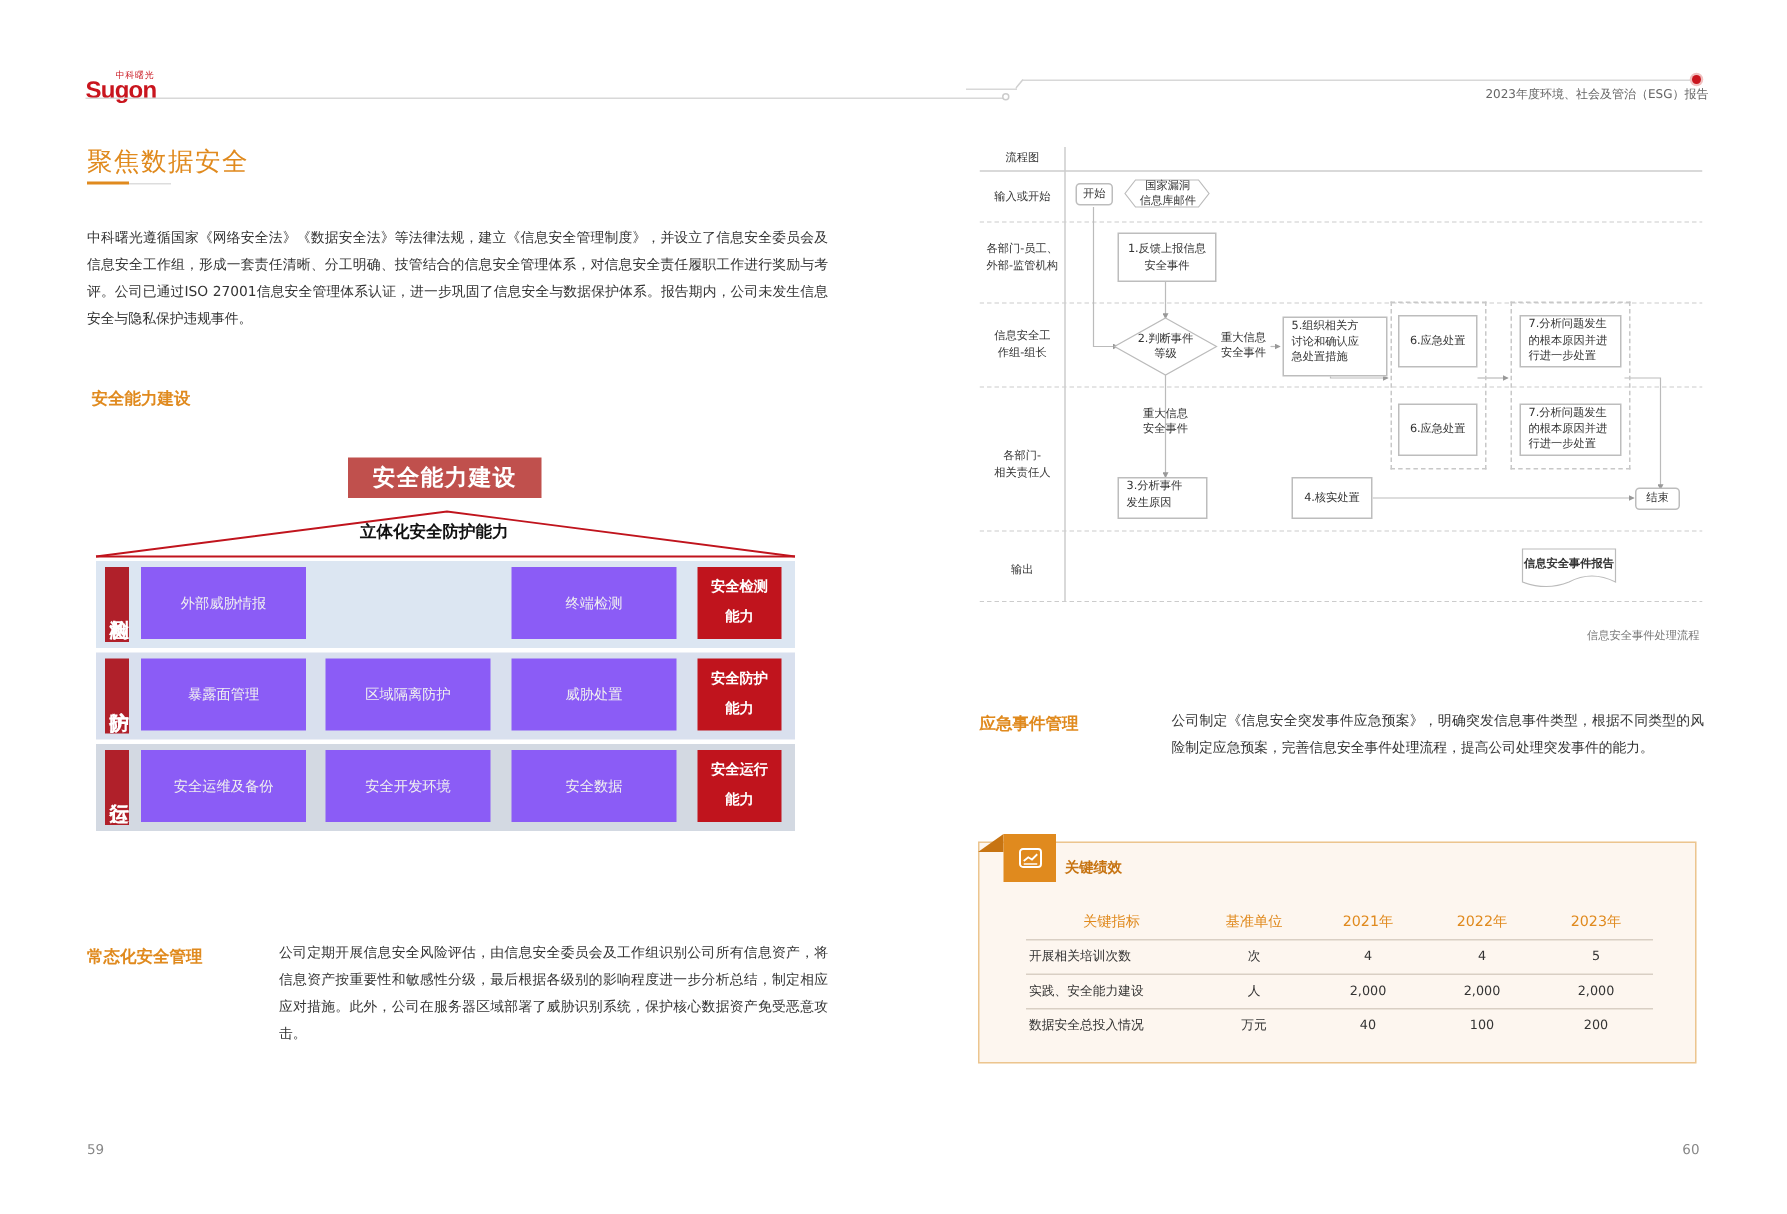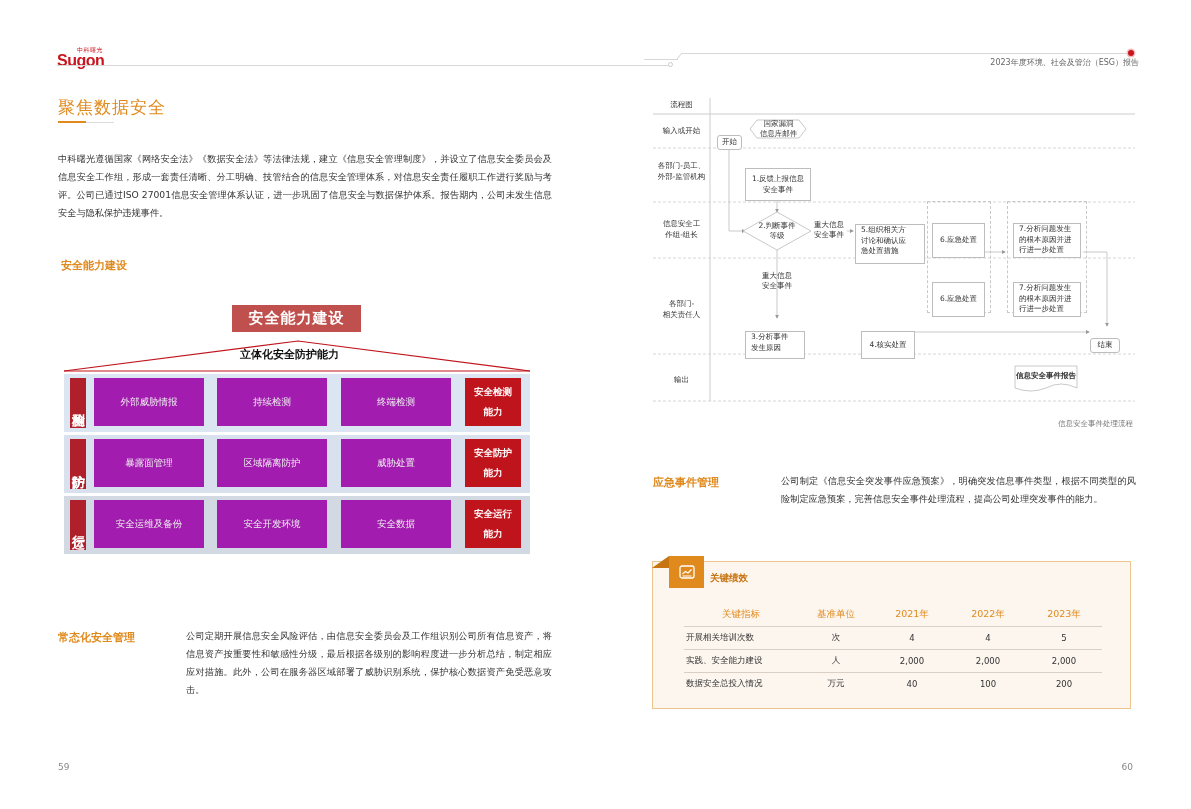--- a/index.html
+++ b/index.html
@@ -26,32 +26,32 @@
 
   
   .cap-title { left: 232px; top: 305px; width: 129px; height: 27px; background: #c0504d; color: #fff; font-size: 15px; font-weight: bold; text-align: center; line-height: 27px; letter-spacing: 1px; }
   .roof { left: 62px; top: 335px; }
   .cap-sub { left: 240px; top: 347px; font-size: 11px; font-weight: bold; color: #111; }
   .cap-row { left: 64px; width: 466px; height: 58px; }
   .cap-row.r1 { top: 374px; background: #dce6f2; }
   .cap-row.r2 { top: 435px; background: #d9e0ee; }
   .cap-row.r3 { top: 496px; background: #d3d9e2; }
   .cap-side { position: absolute; left: 6px; top: 4px; width: 16px; height: 50px; background: #b0202a; color: #fff; font-size: 13px; font-weight: bold; line-height: 16px; text-align: center; display: flex; align-items: center; justify-content: center; writing-mode: vertical-rl; letter-spacing: 0; }
-  .cap-box { position: absolute; top: 4px; width: 110px; height: 48px; background: #a21caf; color: #f0f0f0; font-size: 9.5px; display: flex; align-items: center; justify-content: center; }
+  .cap-box { position: absolute; top: 4px; width: 110px; height: 48px; background: #8b5cf6; color: #f0f0f0; font-size: 9.5px; display: flex; align-items: center; justify-content: center; }
   .cap-box.b1 { left: 30px; } .cap-box.b2 { left: 153px; } .cap-box.b3 { left: 277px; }
   .cap-end { position: absolute; left: 401px; top: 4px; width: 56px; height: 48px; background: #c0141d; color: #fff; font-size: 9.5px; font-weight: bold; display: flex; align-items: center; justify-content: center; text-align: center; line-height: 20px; padding: 0 6px; }
 
   .bottom-head { left: 58px; top: 630px; }
   .bottom-para { left: 186px; top: 627px; width: 366px; }
 
   
   .flow { left: 653px; top: 94px; }
   .flow-caption { right: 58px; top: 419px; font-size: 7.5px; color: #777; }
   .lane-label { position: absolute; font-size: 7.5px; color: #333; text-align: center; line-height: 11px; }
-  .fbox { position: absolute; border: 1px solid #bdbdbd; background: #fff; font-size: 7.5px; line-height: 10.5px; color: #333; display: flex; align-items: center; justify-content: center; text-align: center; margin-top: 13px; }
+  .fbox { position: absolute; border: 1px solid #bdbdbd; background: #fff; font-size: 7.5px; line-height: 10.5px; color: #333; display: flex; align-items: center; justify-content: center; text-align: center; }
   .fbox.left { text-align: left; justify-content: flex-start; padding-left: 5px; }
   .fdash { position: absolute; border: 1px dashed #c8c8c8; }
   .ftext { position: absolute; font-size: 7.5px; line-height: 10px; color: #333; text-align: center; }
 
   .emerg-head { left: 653px; top: 475px; }
   .emerg-para { left: 781px; top: 472px; width: 355px; }
 
   
   .kpi { left: 652px; top: 561px; width: 479px; height: 148px; background: #fdf6ef; border: 1px solid #ecc58f; }
   .kpi-tab { left: 669px; top: 556px; width: 35px; height: 32px; background: #e08a1e; display: flex; align-items: center; justify-content: center; }
@@ -93,21 +93,20 @@
 <div class="abs cap-title">安全能力建设</div>
 <svg class="abs roof" width="472" height="40">
   <polyline points="2,36 236,6 468,36" fill="none" stroke="#c0141d" stroke-width="1.2"></polyline>
   <line x1="2" y1="36" x2="468" y2="36" stroke="#c0141d" stroke-width="1.2"></line>
 </svg>
 <div class="abs cap-sub">立体化安全防护能力</div>
 
 <div class="abs cap-row r1">
   <div class="cap-side">检测</div>
   <div class="cap-box b1">外部威胁情报</div>
-  <div class="cap-box b2">持续检测</div>
   <div class="cap-box b3">终端检测</div>
   <div class="cap-end">安全检测能力</div>
 </div>
 <div class="abs cap-row r2">
   <div class="cap-side">防护</div>
   <div class="cap-box b1">暴露面管理</div>
   <div class="cap-box b2">区域隔离防护</div>
   <div class="cap-box b3">威胁处置</div>
   <div class="cap-end">安全防护能力</div>
 </div>

